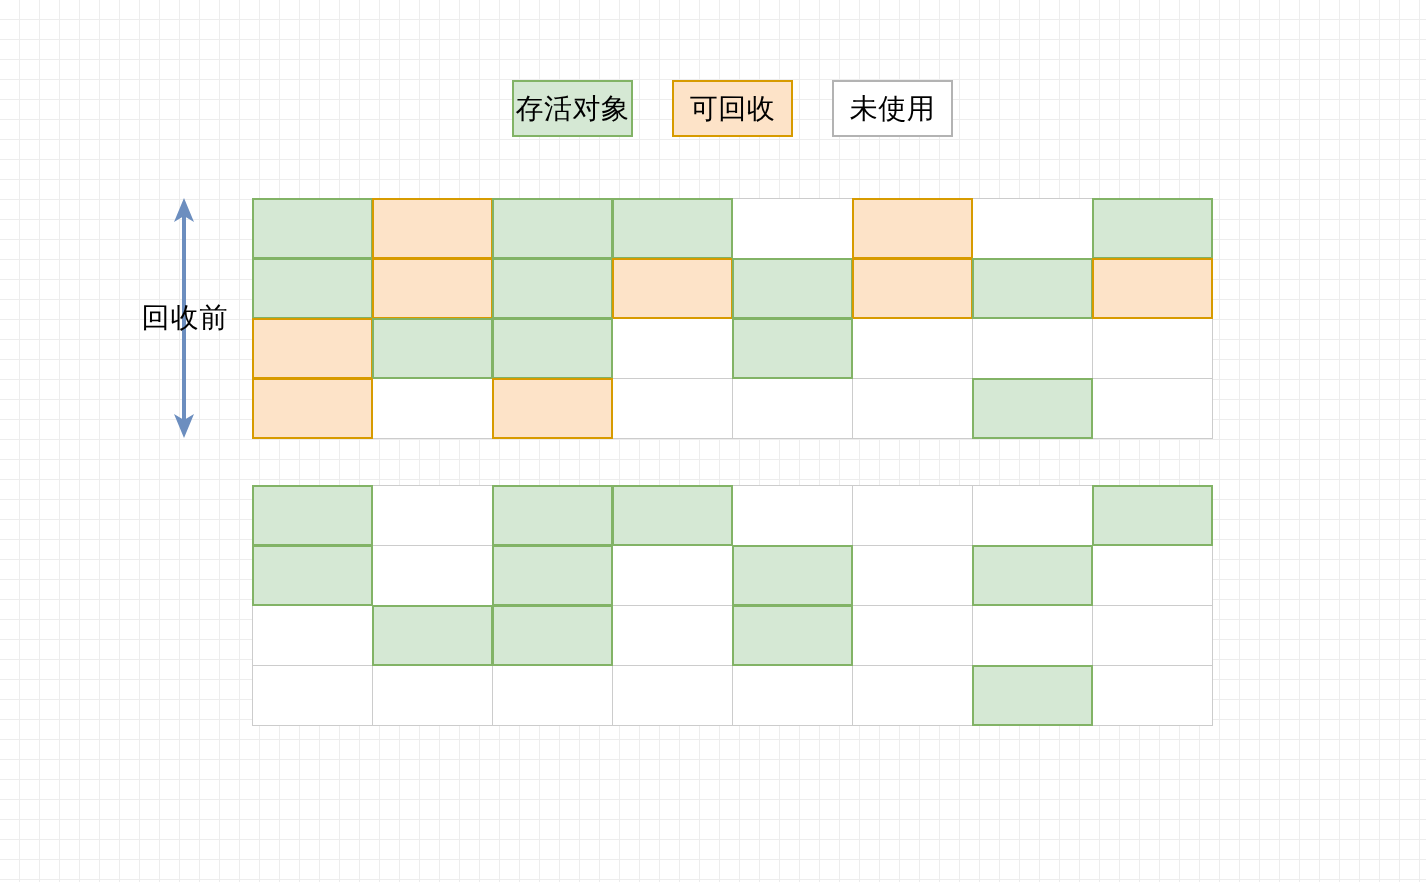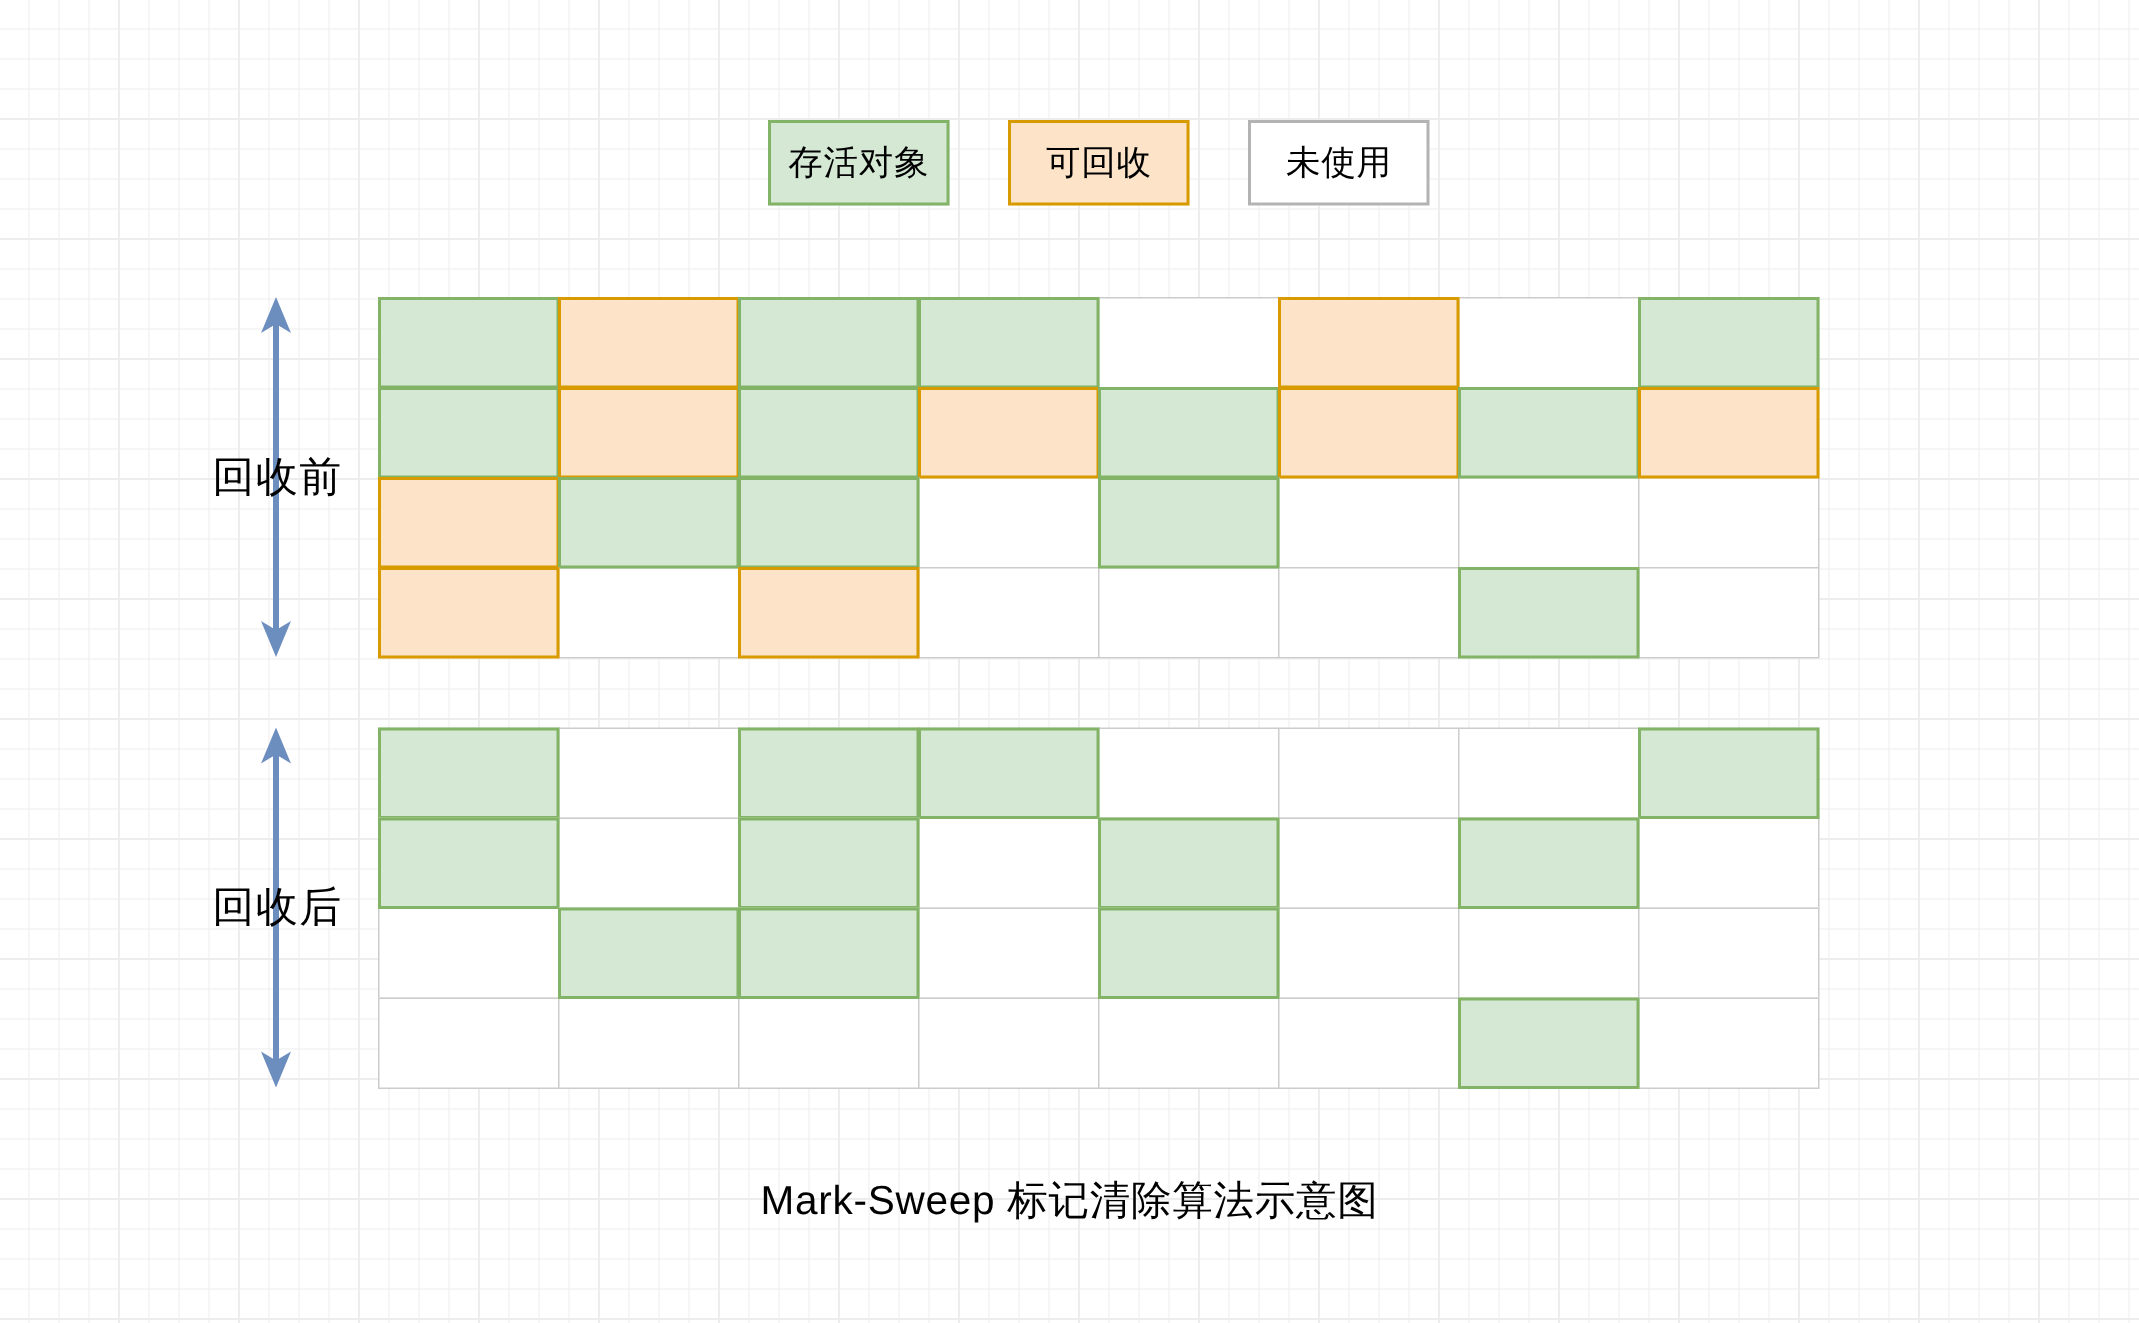--- a/index.html
+++ b/index.html
@@ -33,21 +33,21 @@
     background-position: -1px -1px, -1px -1px, -1px -1px, -1px -1px;
   }
 
   
   .legend-box {
     position: absolute;
     box-sizing: border-box;
     display: flex;
     align-items: center;
     justify-content: center;
-    font-size: 23px;
+    font-size: 28px;
     color: #000000;
     letter-spacing: 0.5px;
     height: 57px;
     width: 121px;
   }
   .legend-live {
     left: 512px;
     top: 80px;
     background: #d5e8d4;
     border: 2px solid #82b366;
@@ -155,28 +155,20 @@
 
   <div class="phase" id="phase-before">
     <svg width="40" height="240" viewBox="0 0 40 240">
       <line x1="20" y1="12" x2="20" y2="228" stroke="#6c8ebf" stroke-width="4"></line>
       <polygon points="20,0 30,24 20,18 10,24" fill="#6c8ebf"></polygon>
       <polygon points="20,240 30,216 20,222 10,216" fill="#6c8ebf"></polygon>
     </svg>
     <div class="phase-label">回收前</div>
   </div>
 
-  <div class="phase" id="phase-after">
-    <svg width="40" height="240" viewBox="0 0 40 240">
-      <line x1="20" y1="12" x2="20" y2="228" stroke="#6c8ebf" stroke-width="4"></line>
-      <polygon points="20,0 30,24 20,18 10,24" fill="#6c8ebf"></polygon>
-      <polygon points="20,240 30,216 20,222 10,216" fill="#6c8ebf"></polygon>
-    </svg>
-    <div class="phase-label">回收后</div>
-  </div>
 
   <div class="heap" id="heap-before">
       <div class="cell live"></div>
       <div class="cell garbage"></div>
       <div class="cell live"></div>
       <div class="cell live"></div>
       <div class="cell unused"></div>
       <div class="cell garbage"></div>
       <div class="cell unused"></div>
       <div class="cell live"></div>
@@ -233,15 +225,14 @@
       <div class="cell unused"></div>
       <div class="cell unused"></div>
       <div class="cell unused"></div>
       <div class="cell unused"></div>
       <div class="cell unused"></div>
       <div class="cell unused"></div>
       <div class="cell live"></div>
       <div class="cell unused"></div>
     </div>
 
-  <div id="diagram-title">Mark-Sweep 标记清除算法示意图</div>
 
 </div>
 
 </body></html>

